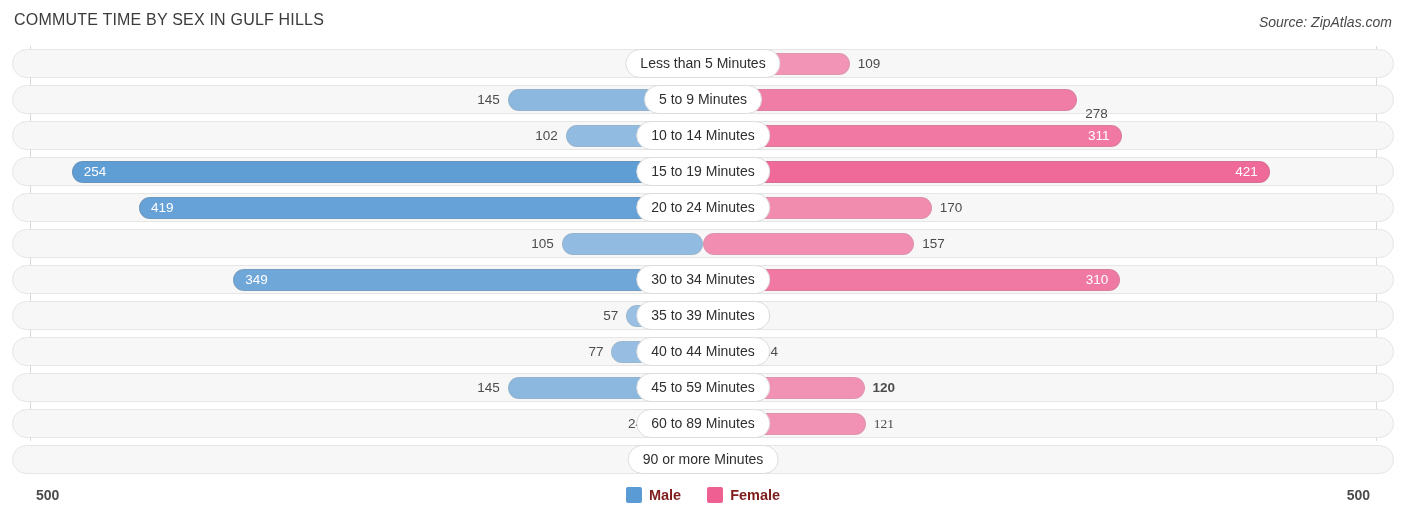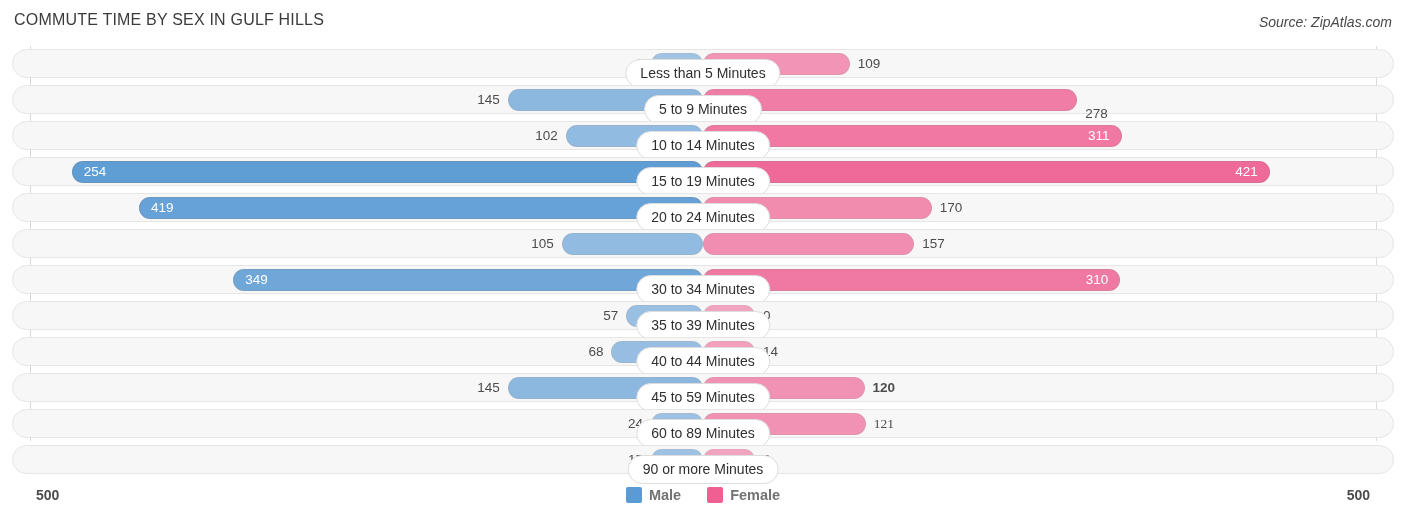--- a/index.html
+++ b/index.html
@@ -118,21 +118,21 @@
     color: #4c4c4c;
   }
   .val.male-out   { text-align: right; }
   .val.male-in    { color: #ffffff; }
   .val.female-out { text-align: left; }
   .val.female-in  { color: #ffffff; }
 
   
   .cat {
     position: absolute;
-    top: 13px;
+    top: 3px;
     height: 29px;
     line-height: 27px;
     background: #ffffff;
     border: 1px solid #dddddd;
     border-radius: 15px;
     font-size: 14px;
     color: #2f2f2f;
     text-align: center;
     white-space: nowrap;
     padding: 0 14px;
@@ -166,21 +166,21 @@
     top: 4px;
     display: flex;
     justify-content: center;
     align-items: center;
     gap: 26px;
   }
   .legend-item {
     display: flex;
     gap: 7px;
     font-size: 14.5px;
-    color: #737373;
+    color: #7f1d1d;
   }
   .swatch {
     width: 16px;
     height: 16px;
     border-radius: 2px;
     display: inline-block;
   }
 </style>
 </head>
 <body>
@@ -271,21 +271,21 @@
           <div class="val male-out" style="right: 787.722px;">57</div>
           <div class="val female-out" style="left: 763px;">0</div>
           <div class="cat">35 to 39 Minutes</div>
         </div>
       </div>
       <div class="row">
         <div class="track"></div>
         <div class="bar-area">
           <div class="bar male" style="width: 91.528px; opacity: 0.611;"></div>
           <div class="bar female" style="width: 52px; opacity: 0.563;"></div>
-          <div class="val male-out" style="right: 802.528px;">68</div>
+          <div class="val male-out" style="right: 802.528px;">77</div>
           <div class="val female-out" style="left: 763px;">14</div>
           <div class="cat">40 to 44 Minutes</div>
         </div>
       </div>
       <div class="row">
         <div class="track"></div>
         <div class="bar-area">
           <div class="bar male" style="width: 195.17px; opacity: 0.681;"></div>
           <div class="bar female" style="width: 161.52px; opacity: 0.658;"></div>
           <div class="val male-out" style="right: 906.17px;">145</div>

